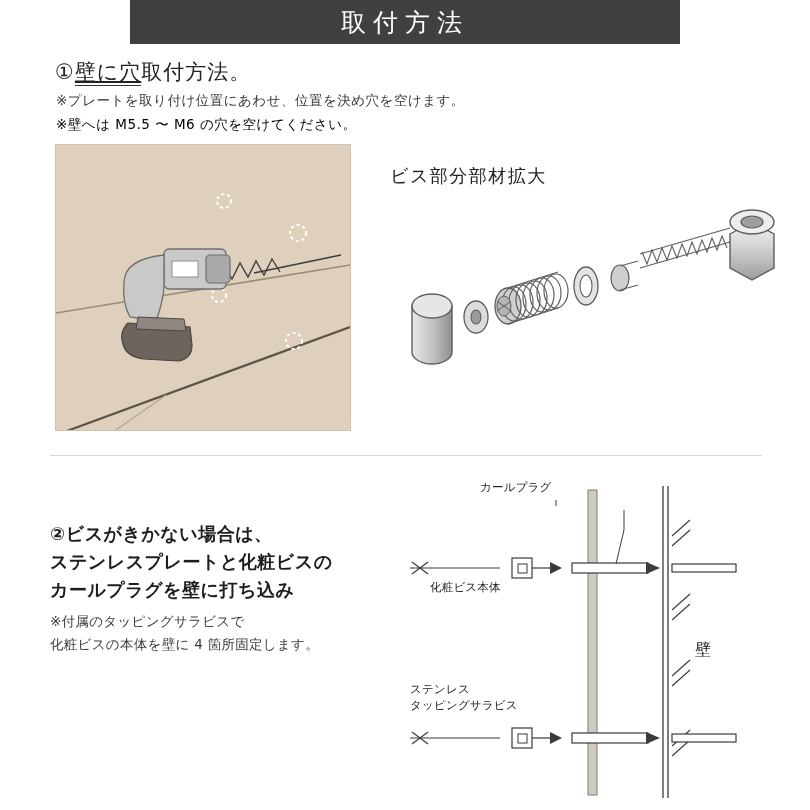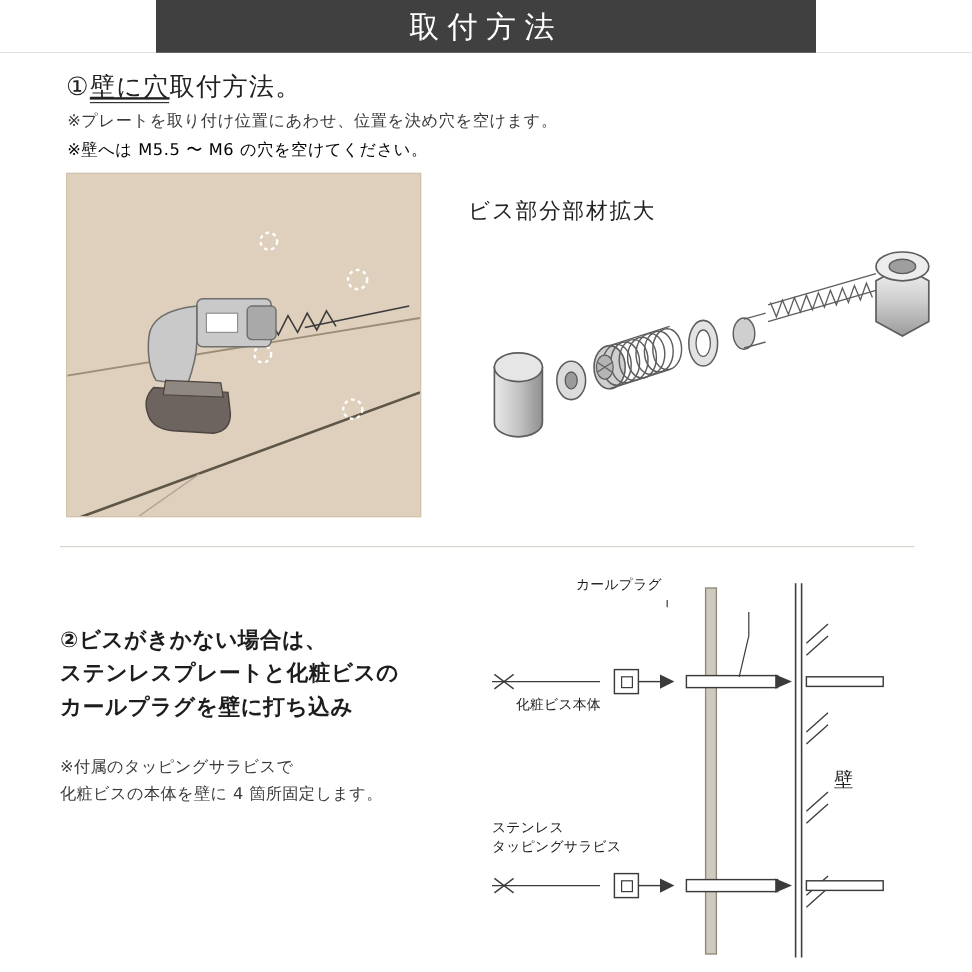--- a/index.html
+++ b/index.html
@@ -64,21 +64,21 @@
     position:absolute;left:50px;top:455px;width:712px;height:1px;background:#d8d4cc;
   }
 
   
   .s2-block{position:absolute;left:50px;top:520px;width:380px;}
   .s2-title{
     font-size:18px;line-height:1.55;color:#1d1d1d;letter-spacing:.5px;
     font-family:"DejaVu Sans",sans-serif;font-weight:bold;
   }
   .s2-sub{
-    margin-top:24px;font-size:13.5px;line-height:1.75;color:#3a3a3a;letter-spacing:.3px;
+    margin-top:6px;font-size:13.5px;line-height:1.75;color:#3a3a3a;letter-spacing:.3px;
     font-family:"DejaVu Sans",sans-serif;
   }
 
   .wallfig{position:absolute;left:380px;top:480px;width:420px;height:320px;}
 
   .lbl{
     position:absolute;font-size:11.5px;color:#1d1d1d;letter-spacing:.2px;white-space:nowrap;
     font-family:"DejaVu Sans",sans-serif;
   }
   .lbl-wall{

